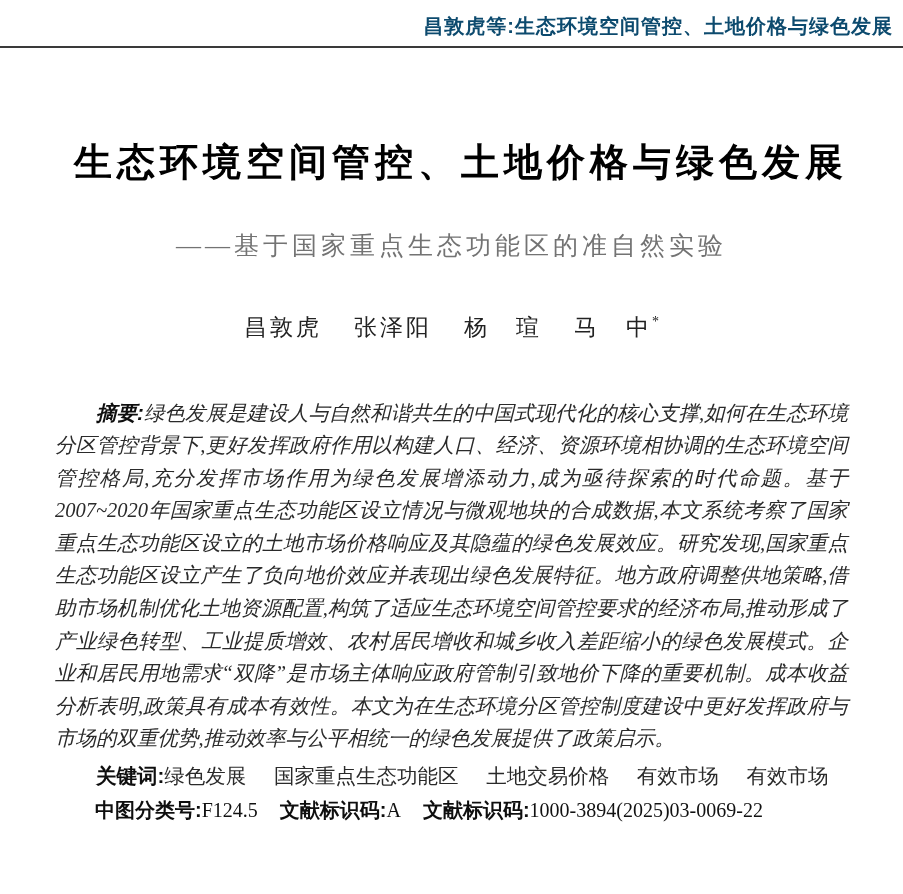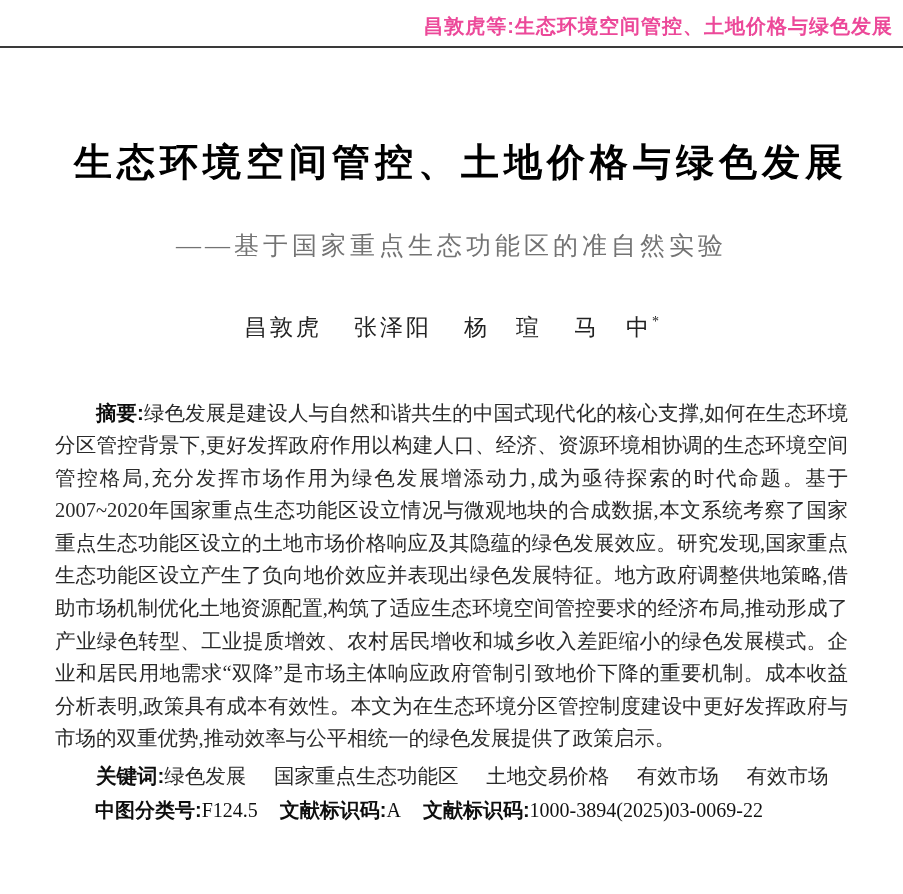--- a/index.html
+++ b/index.html
@@ -17,21 +17,21 @@
   .running-header {
     padding: 13px 10px 6px 0;
     text-align: right;
     border-bottom: 2.5px solid #3a3a3a;
   }
   .running-title {
     font-family: "Liberation Sans", sans-serif;
     font-weight: bold;
     font-size: 20px;
     letter-spacing: 1px;
-    color: #ec4899;
+    color: #0c4a6e;
   }
   .content {
     padding: 0 55px;
   }
   .title {
     margin: 91px 0 0 0;
     text-align: right;
     font-size: 38px;
     font-weight: bold;
     letter-spacing: 5px;
@@ -61,20 +61,21 @@
     letter-spacing: 0;
   }
   .abstract {
     margin: 54px 0 0 0;
     font-size: 20.5px;
     line-height: 32.6px;
     text-align: justify;
     text-justify: inter-character;
     text-indent: 2em;
     color: #2a2a2a;
+    font-style: italic;
   }
   .bold-label {
     font-family: "Liberation Sans", sans-serif;
     font-weight: bold;
     color: #0e0e0e;
   }
   .keywords {
     margin: 5px 0 0 0;
     text-indent: 2em;
     font-size: 20.5px;

